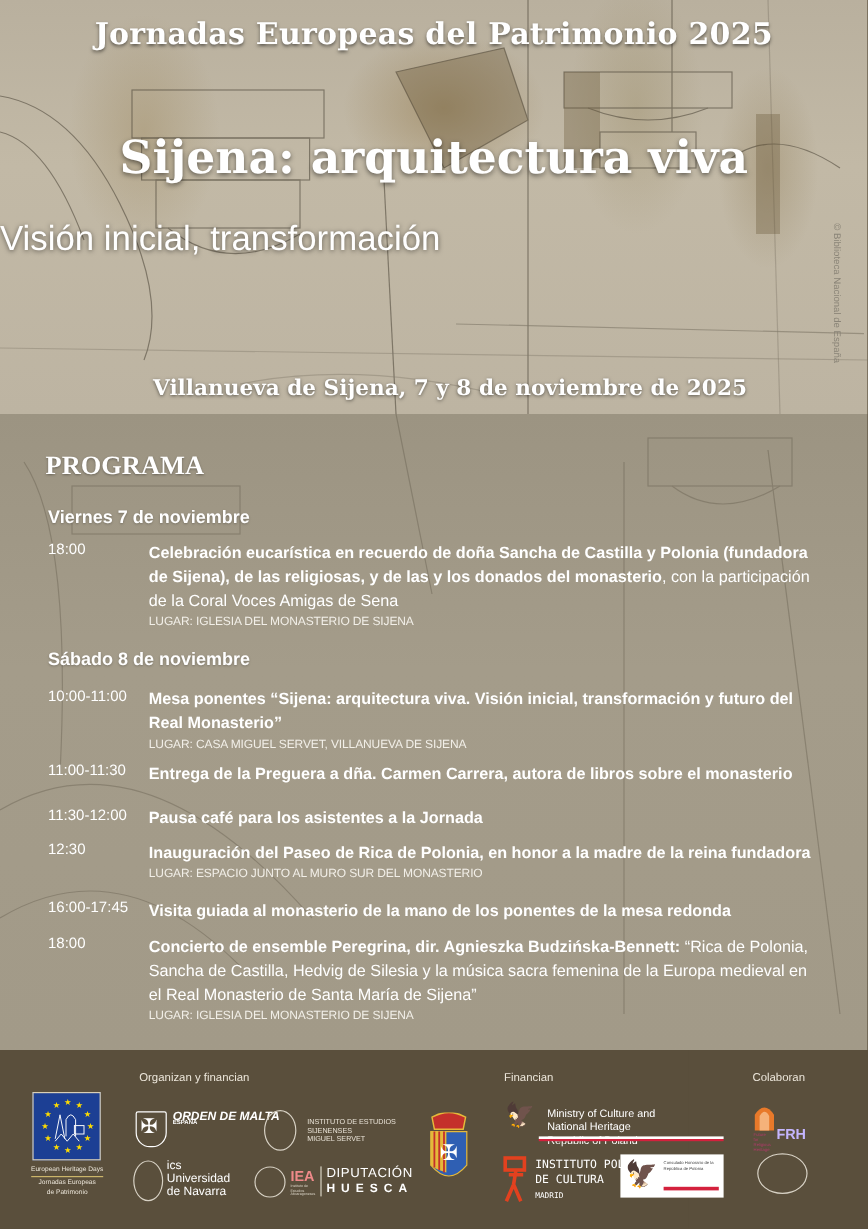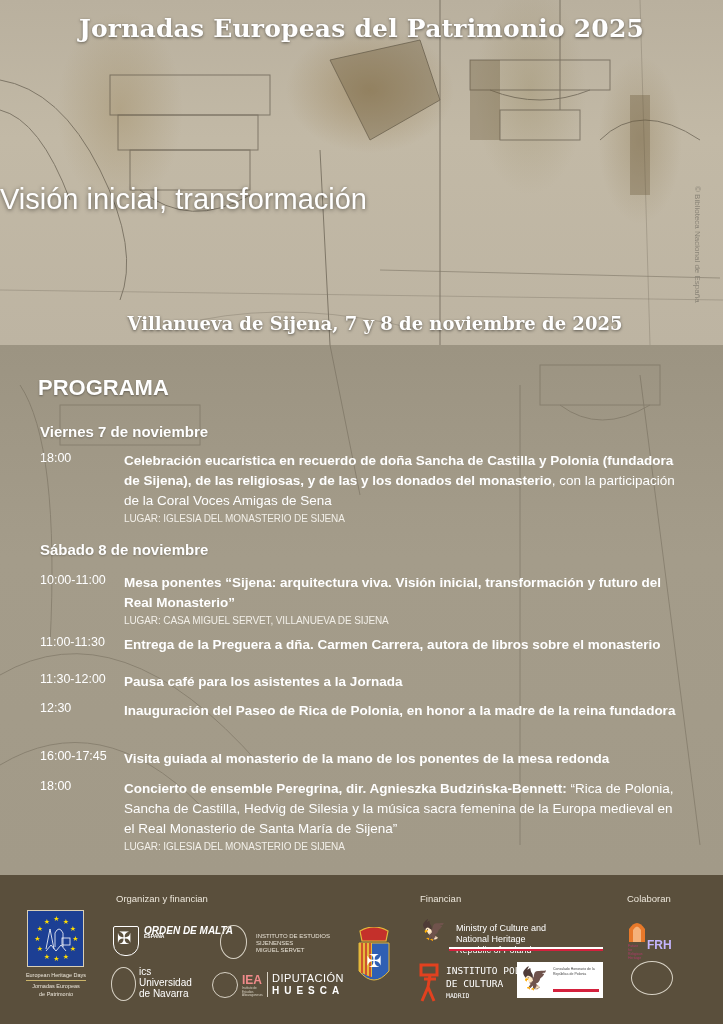--- a/index.html
+++ b/index.html
@@ -46,21 +46,21 @@
   }
 
   
   .program {
     position: absolute; left: 0; top: 345px; width: 723px; height: 530px; overflow: hidden;
     background: linear-gradient(180deg, #9c9482 0%, #a49c8a 40%, #a29a88 100%);
   }
   .program svg.sketch2 { position: absolute; left: 0; top: 0; opacity: 0.35; }
   .prog-title {
     position: absolute; left: 38px; top: 30px;
-    font-family: Liberation Sans, sans-serif; font-weight: bold; font-size: 22px; color: #fff;
+    font-family: Liberation Serif, serif; font-weight: bold; font-size: 22px; color: #fff;
     text-shadow: 0 1px 2px rgba(0,0,0,0.35);
   }
   .day {
     position: absolute; left: 40px; font-size: 15px; color: #fff; font-weight: bold;
     text-shadow: 0 1px 2px rgba(0,0,0,0.25);
   }
   .ev { position: absolute; left: 0; width: 723px; }
   .ev-time {
     position: absolute; left: 40px; top: 0; font-size: 12.5px; font-weight: normal; color: #fff;
   }
@@ -119,20 +119,21 @@
       <path d="M560 0 L560 110"></path>
       <path d="M640 0 L650 345" opacity="0.4"></path>
     </g>
     <g fill="#6b5a3a" opacity="0.35">
       <path d="M330 60 L420 40 L440 100 L370 140 Z"></path>
       <rect x="470" y="60" width="30" height="80"></rect>
       <rect x="630" y="95" width="20" height="100"></rect>
     </g>
   </svg>
   <div class="hero-title-top">Jornadas Europeas del Patrimonio 2025</div>
+  <div class="hero-title-main">Sijena: arquitectura viva</div>
   <div class="hero-subtitle l1">Visión inicial, transformación</div>
   <div class="hero-place">Villanueva de Sijena, 7 y 8 de noviembre de 2025</div>
   <div class="credit">© Biblioteca Nacional de España</div>
 </div>
 
 <div class="program">
   <svg class="sketch2" width="723" height="530">
     <g stroke="#5b5344" stroke-width="1" fill="none">
       <path d="M20 40 Q60 100 50 300"></path>
       <rect x="60" y="60" width="140" height="40"></rect>
@@ -179,20 +180,21 @@
     <span class="ev-time">11:30-12:00</span>
     <div class="ev-body">
       <b>Pausa café para los asistentes a la Jornada</b>
     </div>
   </div>
 
   <div class="ev" style="top:356px;">
     <span class="ev-time">12:30</span>
     <div class="ev-body">
       <b>Inauguración del Paseo de Rica de Polonia, en honor a la madre de la reina fundadora</b>
+      <span class="ev-place">LUGAR: ESPACIO JUNTO AL MURO SUR DEL MONASTERIO</span>
     </div>
   </div>
 
   <div class="ev" style="top:404px;">
     <span class="ev-time">16:00-17:45</span>
     <div class="ev-body">
       <b>Visita guiada al monasterio de la mano de los ponentes de la mesa redonda</b>
     </div>
   </div>
 

